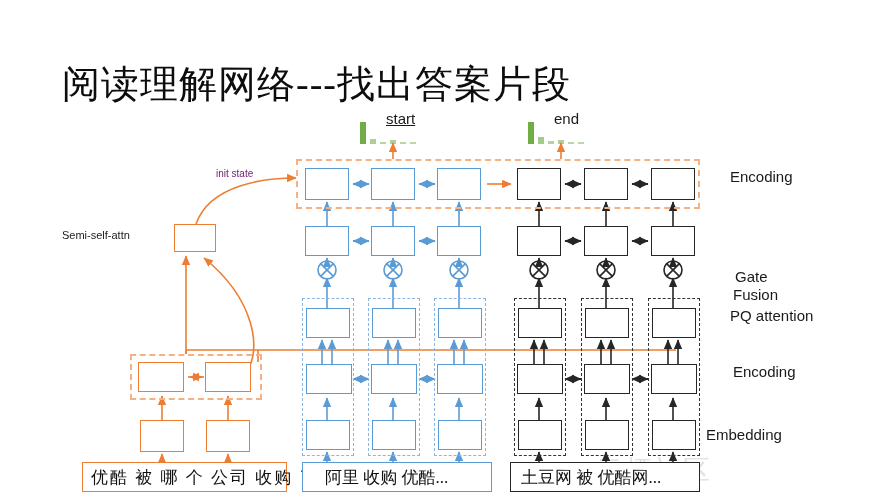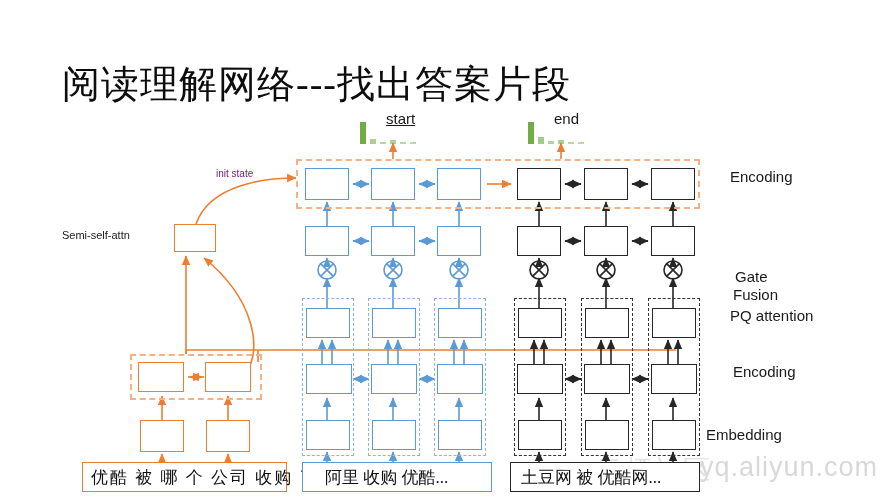--- a/index.html
+++ b/index.html
@@ -67,21 +67,20 @@
   }
 </style>
 </head>
 <body>
 
 <div id="stage">
 
   <div class="abs title">阅读理解网络---找出答案片段</div>
 
   <div class="abs watermark-cn" style="left:596px;top:452px;">云栖社区</div>
-  <div class="abs watermark" style="left:700px;top:452px;">yq.aliyun.com</div>
 
   <svg class="layer">
     <defs>
       <marker id="ab" markerWidth="7" markerHeight="7" refX="5.6" refY="3" orient="auto">
         <path d="M0,0.4 L6,3 L0,5.6 z" fill="#5b9bd5"></path>
       </marker>
       <marker id="ak" markerWidth="7" markerHeight="7" refX="5.6" refY="3" orient="auto">
         <path d="M0,0.4 L6,3 L0,5.6 z" fill="#262626"></path>
       </marker>
       <marker id="ao" markerWidth="7" markerHeight="7" refX="5.6" refY="3" orient="auto">

